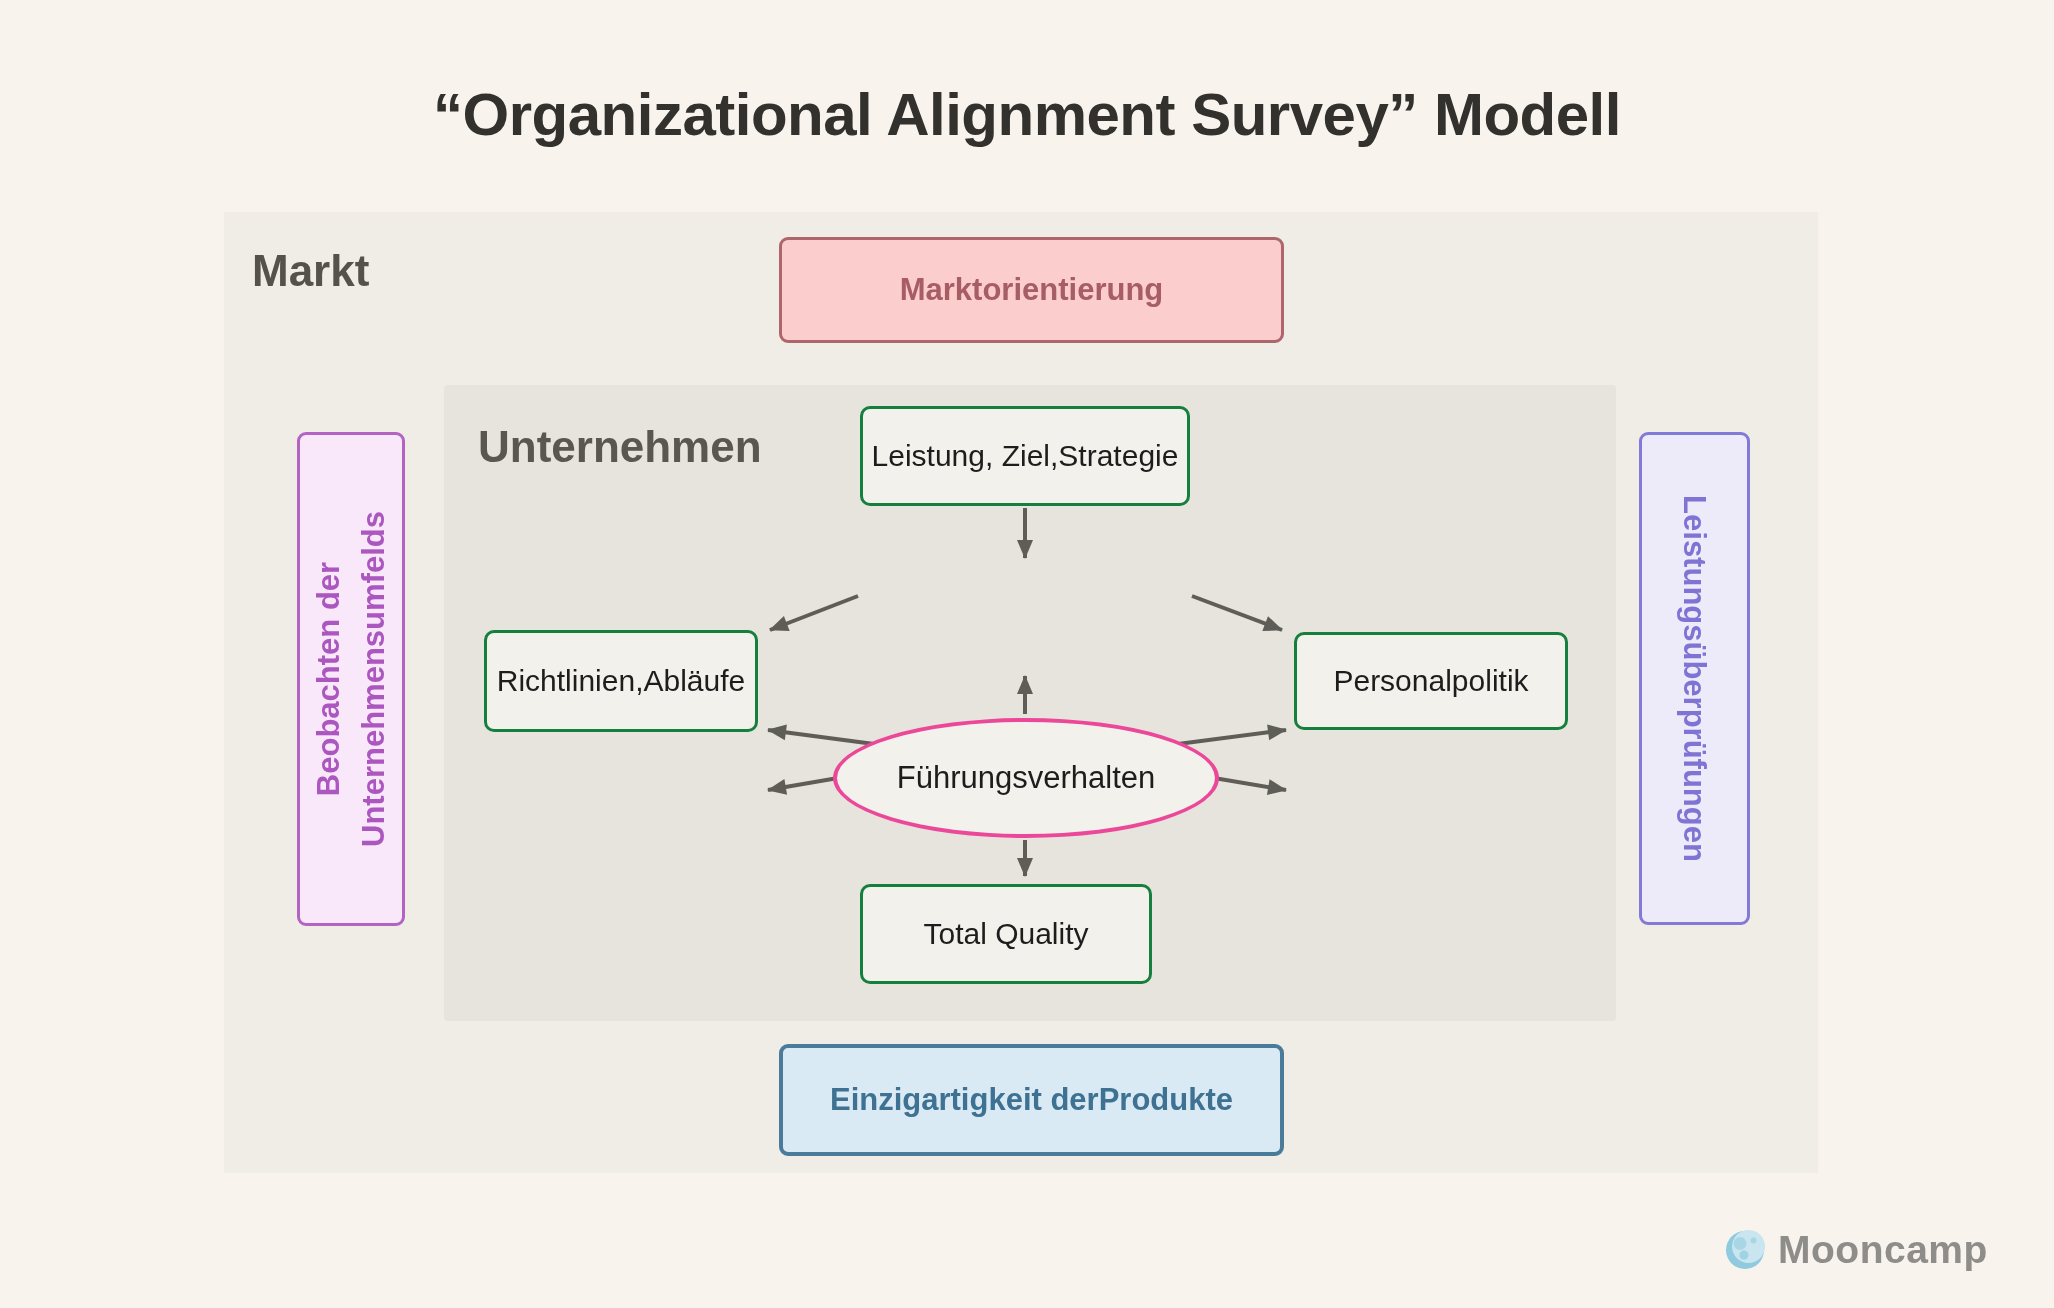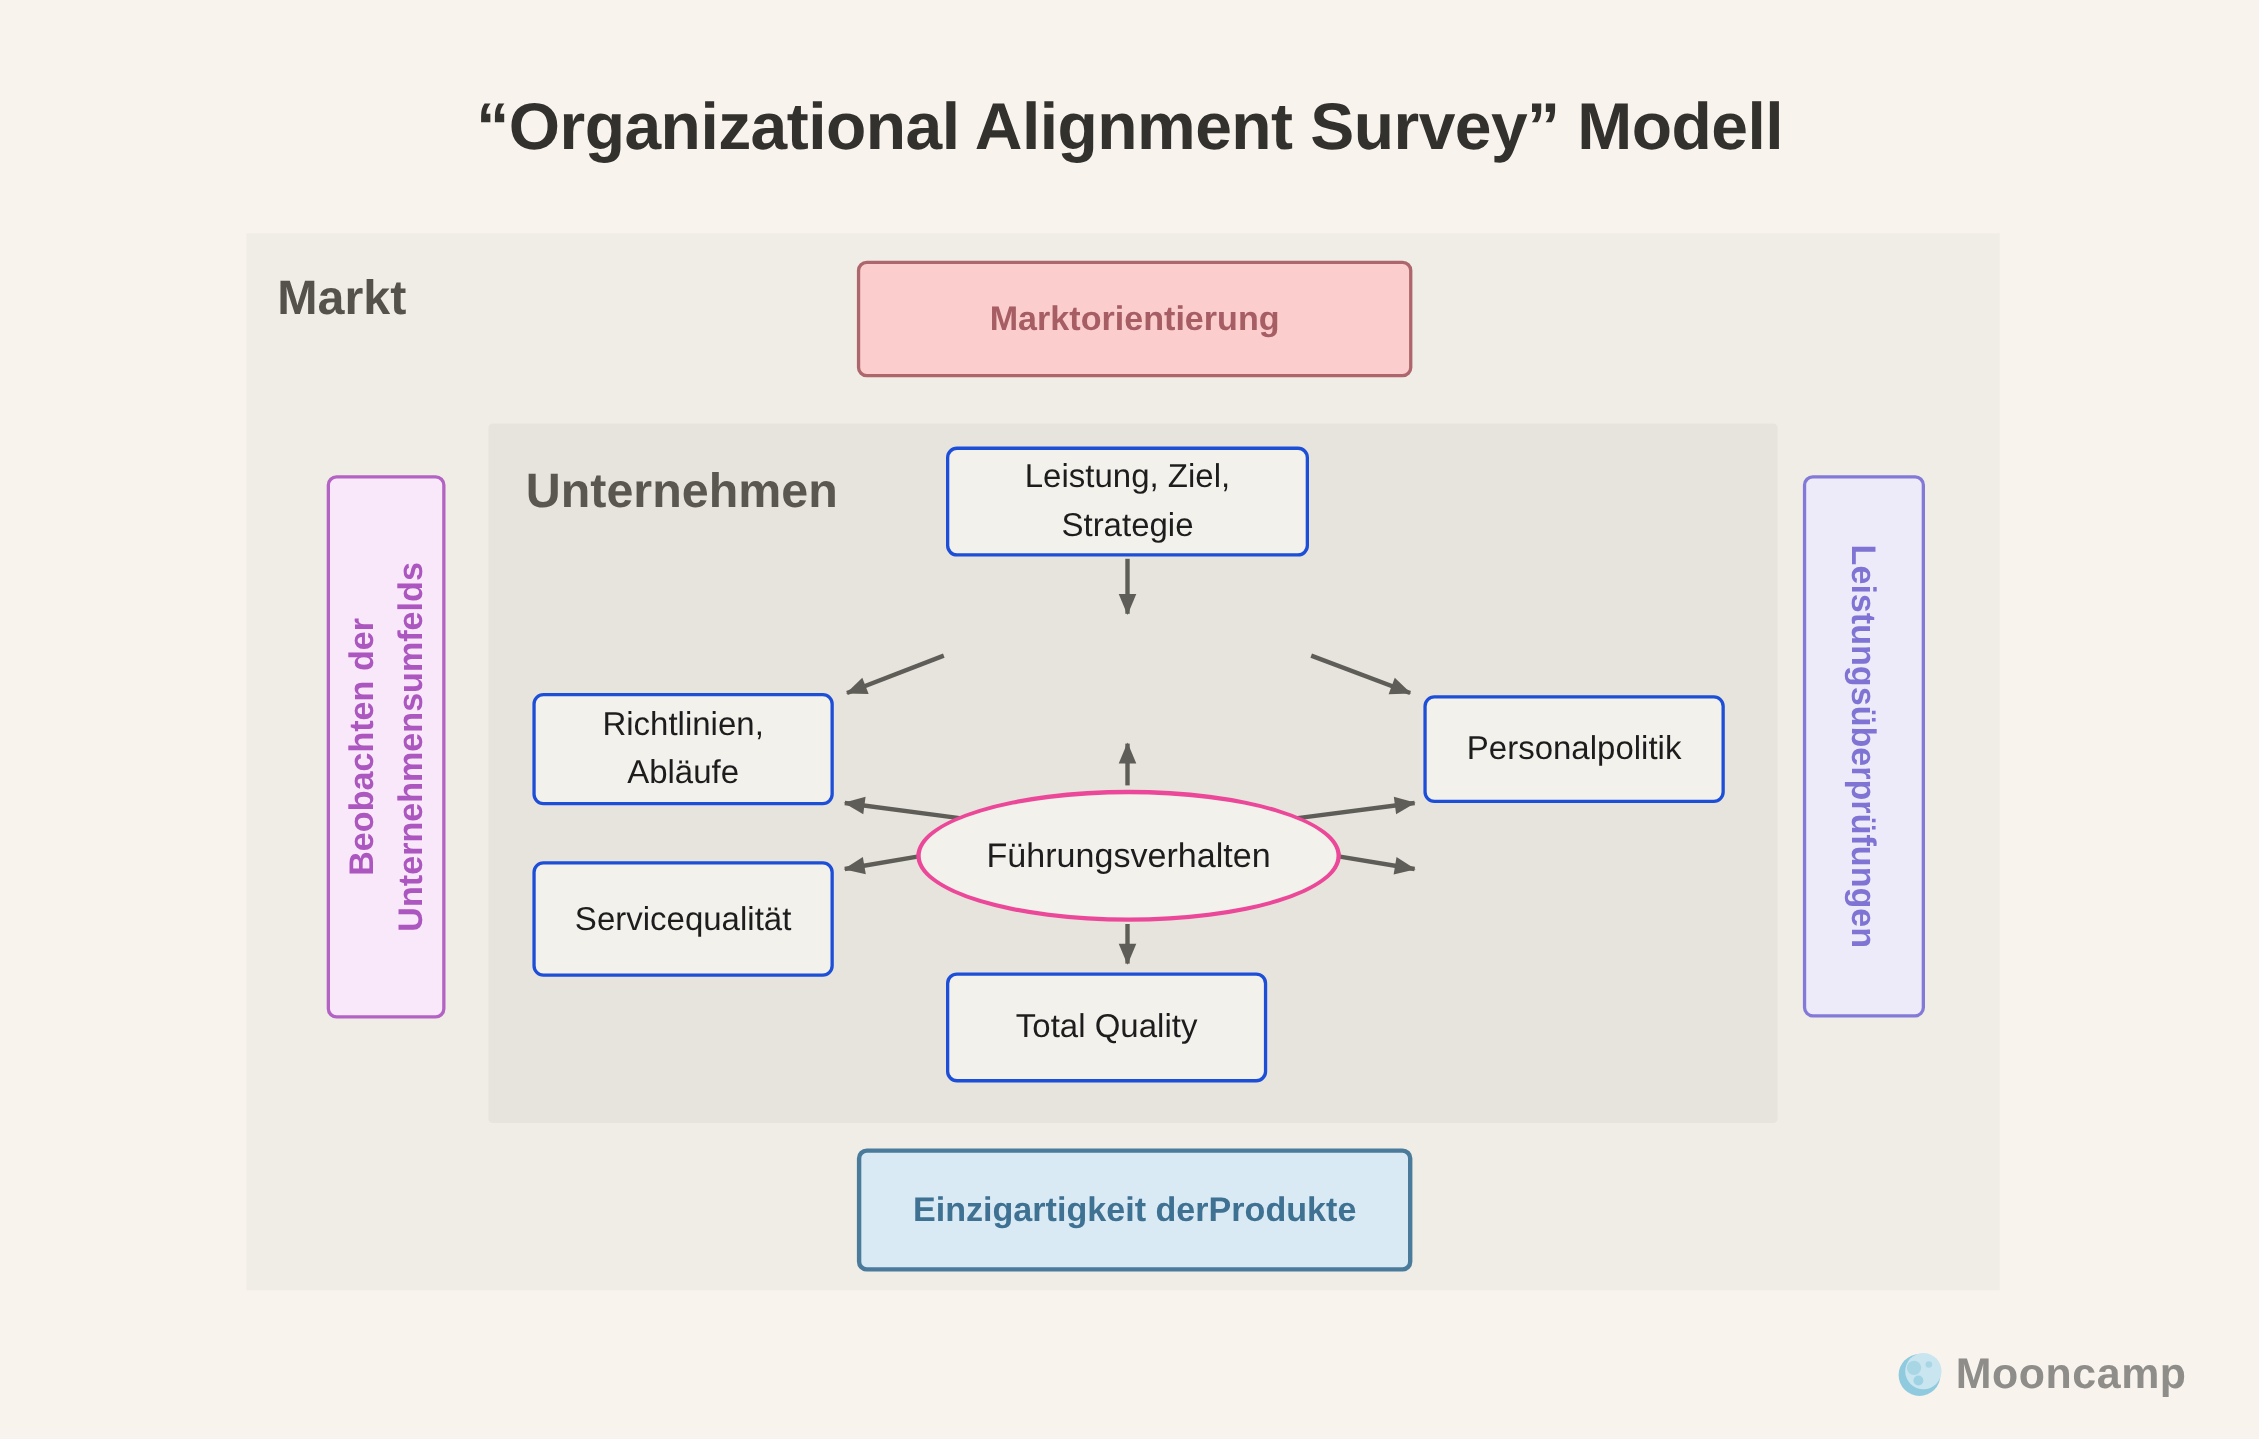--- a/index.html
+++ b/index.html
@@ -26,23 +26,23 @@
   }
   .zone-label{
     position:absolute;
     font-size:44px;font-weight:700;color:#55524c;
   }
   .zone-label.markt{left:252px;top:246px;}
   .zone-label.unternehmen{left:478px;top:422px;color:#5a5750;}
   .node{
     position:absolute;
     background:#f3f1ec;
-    border:3px solid #1d4ed8;
+    border:3px solid #15803d;
     border-radius:10px;
-    display:flex;flex-direction:column;align-items:center;justify-content:center;
+    display:flex;flex-direction:row;align-items:center;justify-content:center;
     font-size:30px;font-weight:500;color:#1d1d1d;
     line-height:44px;text-align:center;
     box-sizing:border-box;
   }
   .node.strategy{left:860px;top:406px;width:330px;height:100px;}
   .node.culture{left:860px;top:565px;width:330px;height:105px;}
   .node.guidelines{left:484px;top:630px;width:274px;height:102px;}
   .node.hr{left:1294px;top:632px;width:274px;height:98px;}
   .node.service{left:484px;top:783px;width:274px;height:105px;}
   .node.climate{left:1294px;top:783px;width:274px;height:105px;}
@@ -154,23 +154,20 @@
 
   <div class="node guidelines">
     <div>Richtlinien,</div>
     <div>Abläufe</div>
   </div>
 
   <div class="node hr">
     <span>Personalpolitik</span>
   </div>
 
-  <div class="node service">
-    <span>Servicequalität</span>
-  </div>
 
 
   <div class="node quality">
     <span>Total Quality</span>
   </div>
 
   <div class="ellipse">
     <span>Führungsverhalten</span>
   </div>
 

